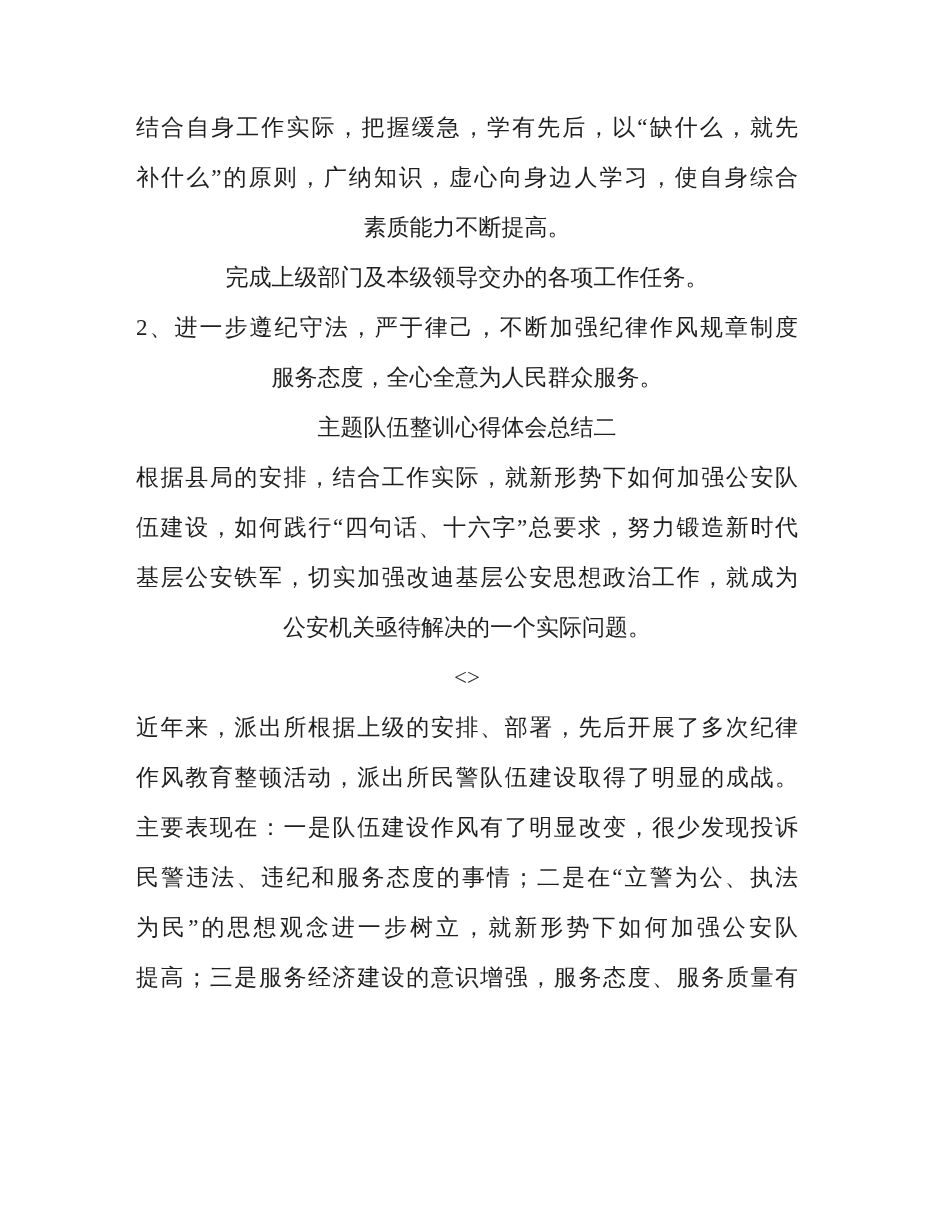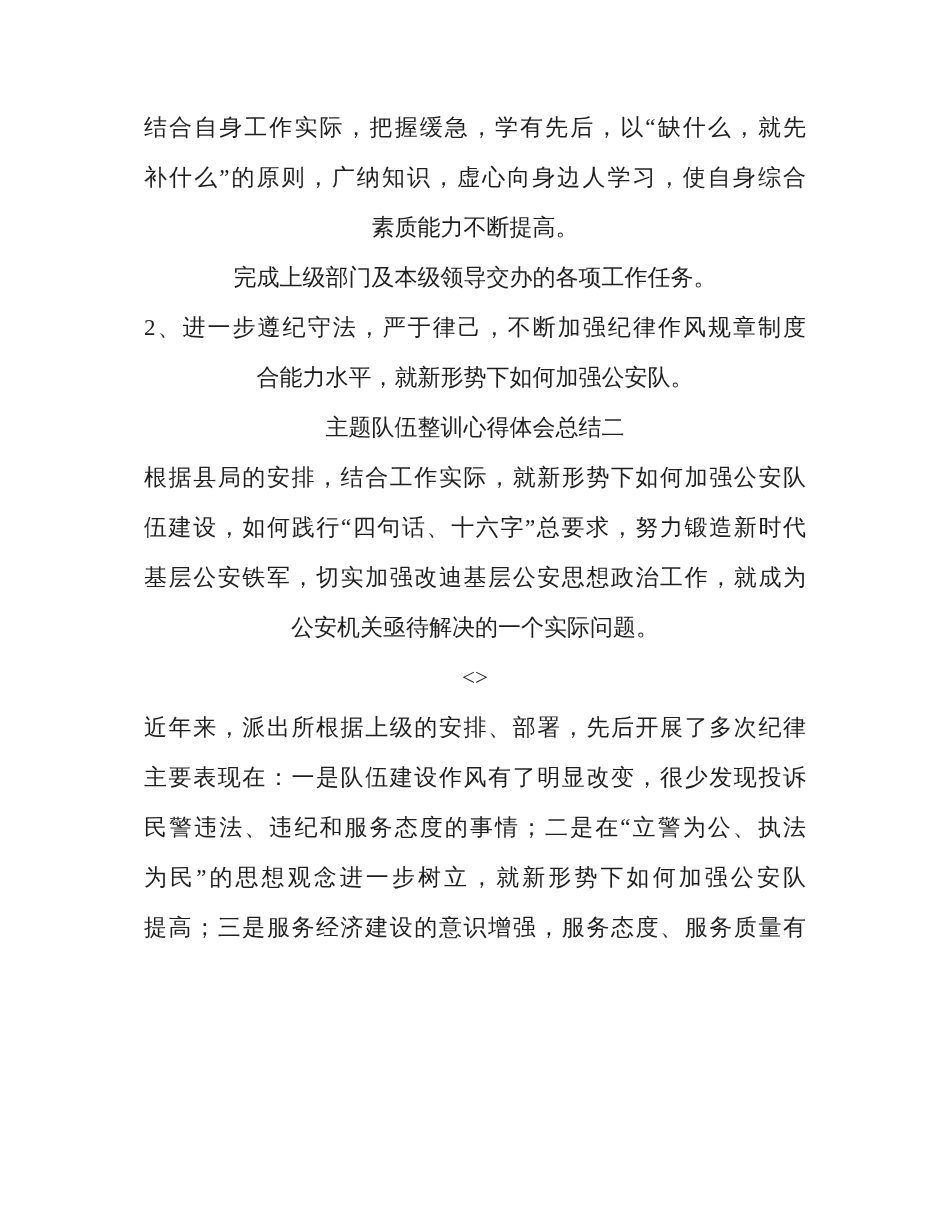--- a/index.html
+++ b/index.html
@@ -9,21 +9,21 @@
   }
   .page {
     position: relative;
     width: 950px;
     height: 1229px;
     background: #ffffff;
     overflow: hidden;
   }
   .text-block {
     position: absolute;
-    left: 144px;
+    left: 136px;
     top: 103px;
     width: 662px;
     font-family: "Liberation Serif", "DejaVu Serif", serif;
     font-size: 23px;
     line-height: 50px;
     color: #1f1f1f;
     font-weight: 400;
   }
   .text-line {
     height: 50px;
@@ -38,26 +38,27 @@
 </head>
 <body>
 
 <div class="page">
   <div class="text-block" id="text-block">
       <div class="text-line just">结合自身工作实际，把握缓急，学有先后，以“缺什么，就先</div>
       <div class="text-line just">补什么”的原则，广纳知识，虚心向身边人学习，使自身综合</div>
       <div class="text-line">素质能力不断提高。</div>
       <div class="text-line">完成上级部门及本级领导交办的各项工作任务。</div>
       <div class="text-line just">2、进一步遵纪守法，严于律己，不断加强纪律作风规章制度</div>
-      <div class="text-line">合能力水平，就新形势下如何加强公安队。</div>
+      <div class="text-line">服务态度，全心全意为人民群众服务。</div>
       <div class="text-line">主题队伍整训心得体会总结二</div>
       <div class="text-line just">根据县局的安排，结合工作实际，就新形势下如何加强公安队</div>
       <div class="text-line just">伍建设，如何践行“四句话、十六字”总要求，努力锻造新时代</div>
       <div class="text-line just">基层公安铁军，切实加强改迪基层公安思想政治工作，就成为</div>
       <div class="text-line">公安机关亟待解决的一个实际问题。</div>
       <div class="text-line">&lt;&gt;</div>
       <div class="text-line just">近年来，派出所根据上级的安排、部署，先后开展了多次纪律</div>
+      <div class="text-line just">作风教育整顿活动，派出所民警队伍建设取得了明显的成战。</div>
       <div class="text-line just">主要表现在：一是队伍建设作风有了明显改变，很少发现投诉</div>
       <div class="text-line just">民警违法、违纪和服务态度的事情；二是在“立警为公、执法</div>
       <div class="text-line just">为民”的思想观念进一步树立，就新形势下如何加强公安队</div>
       <div class="text-line just">提高；三是服务经济建设的意识增强，服务态度、服务质量有</div>
     </div>
 </div>
 
 </body></html>

